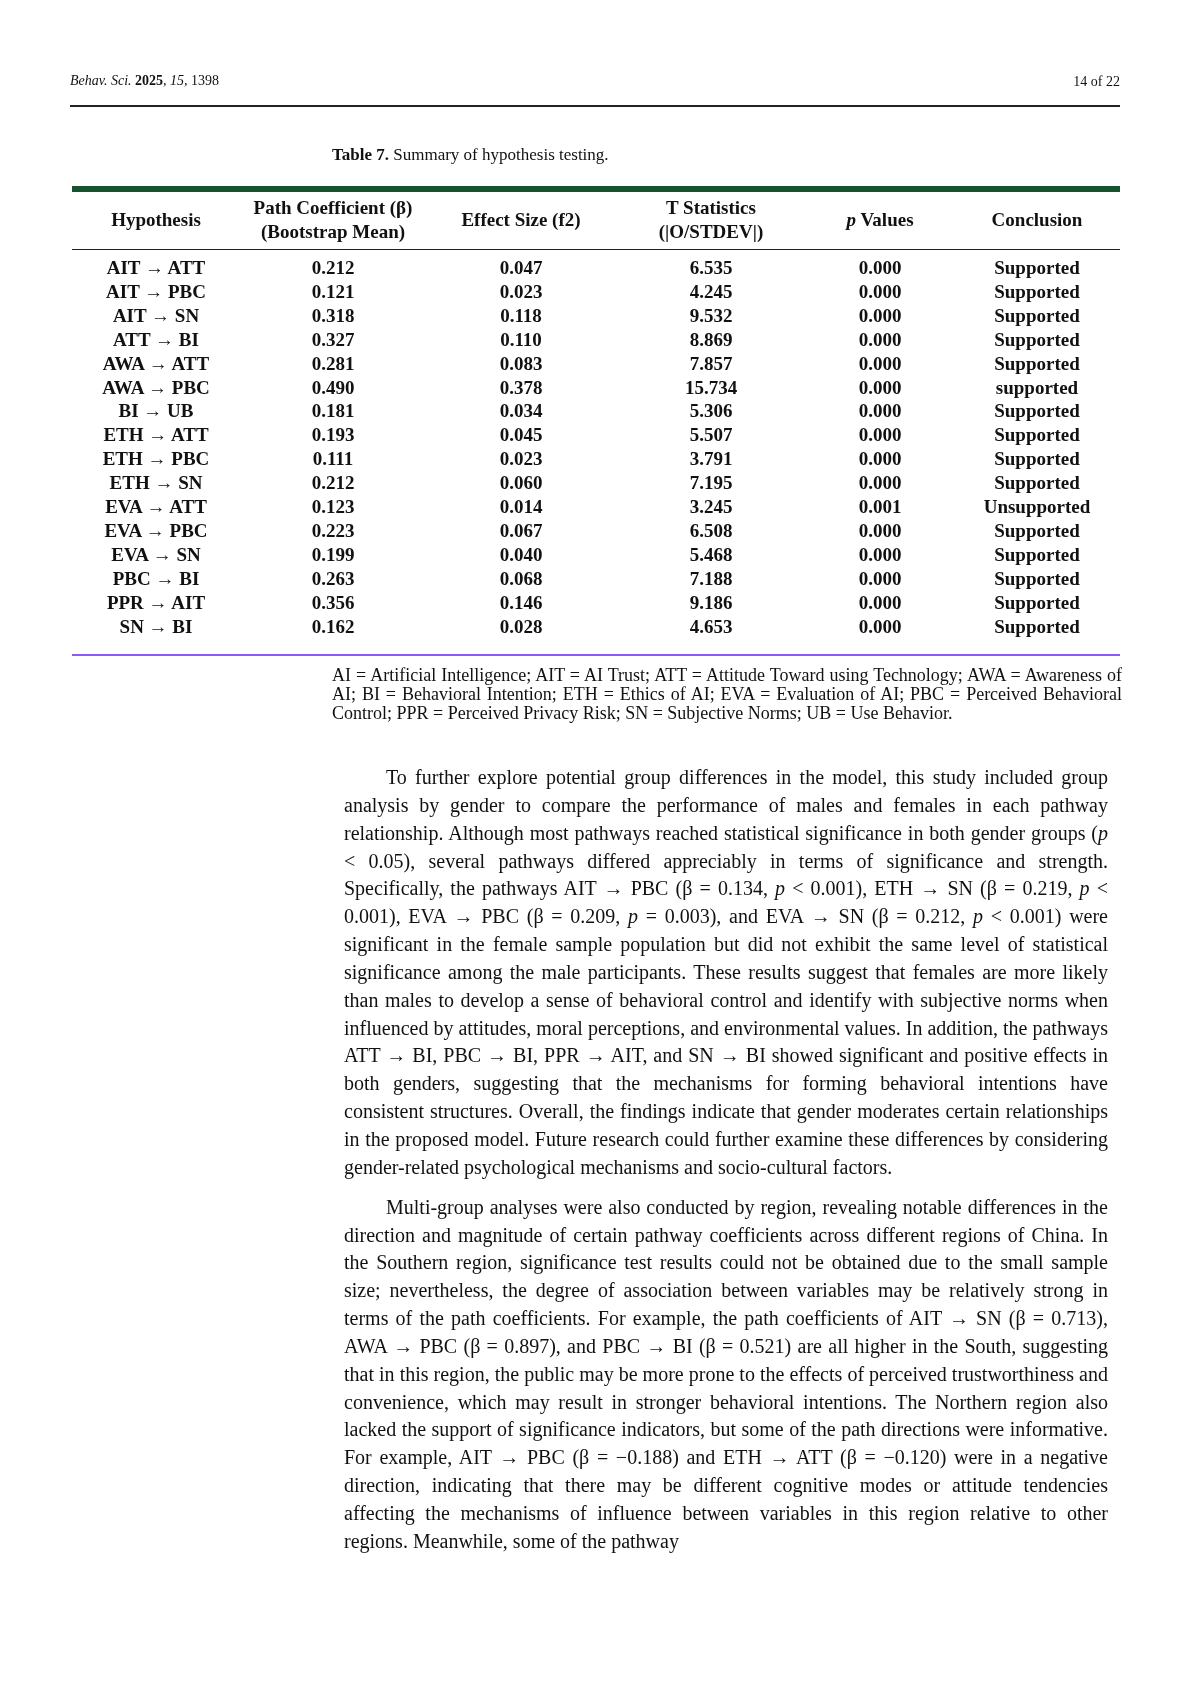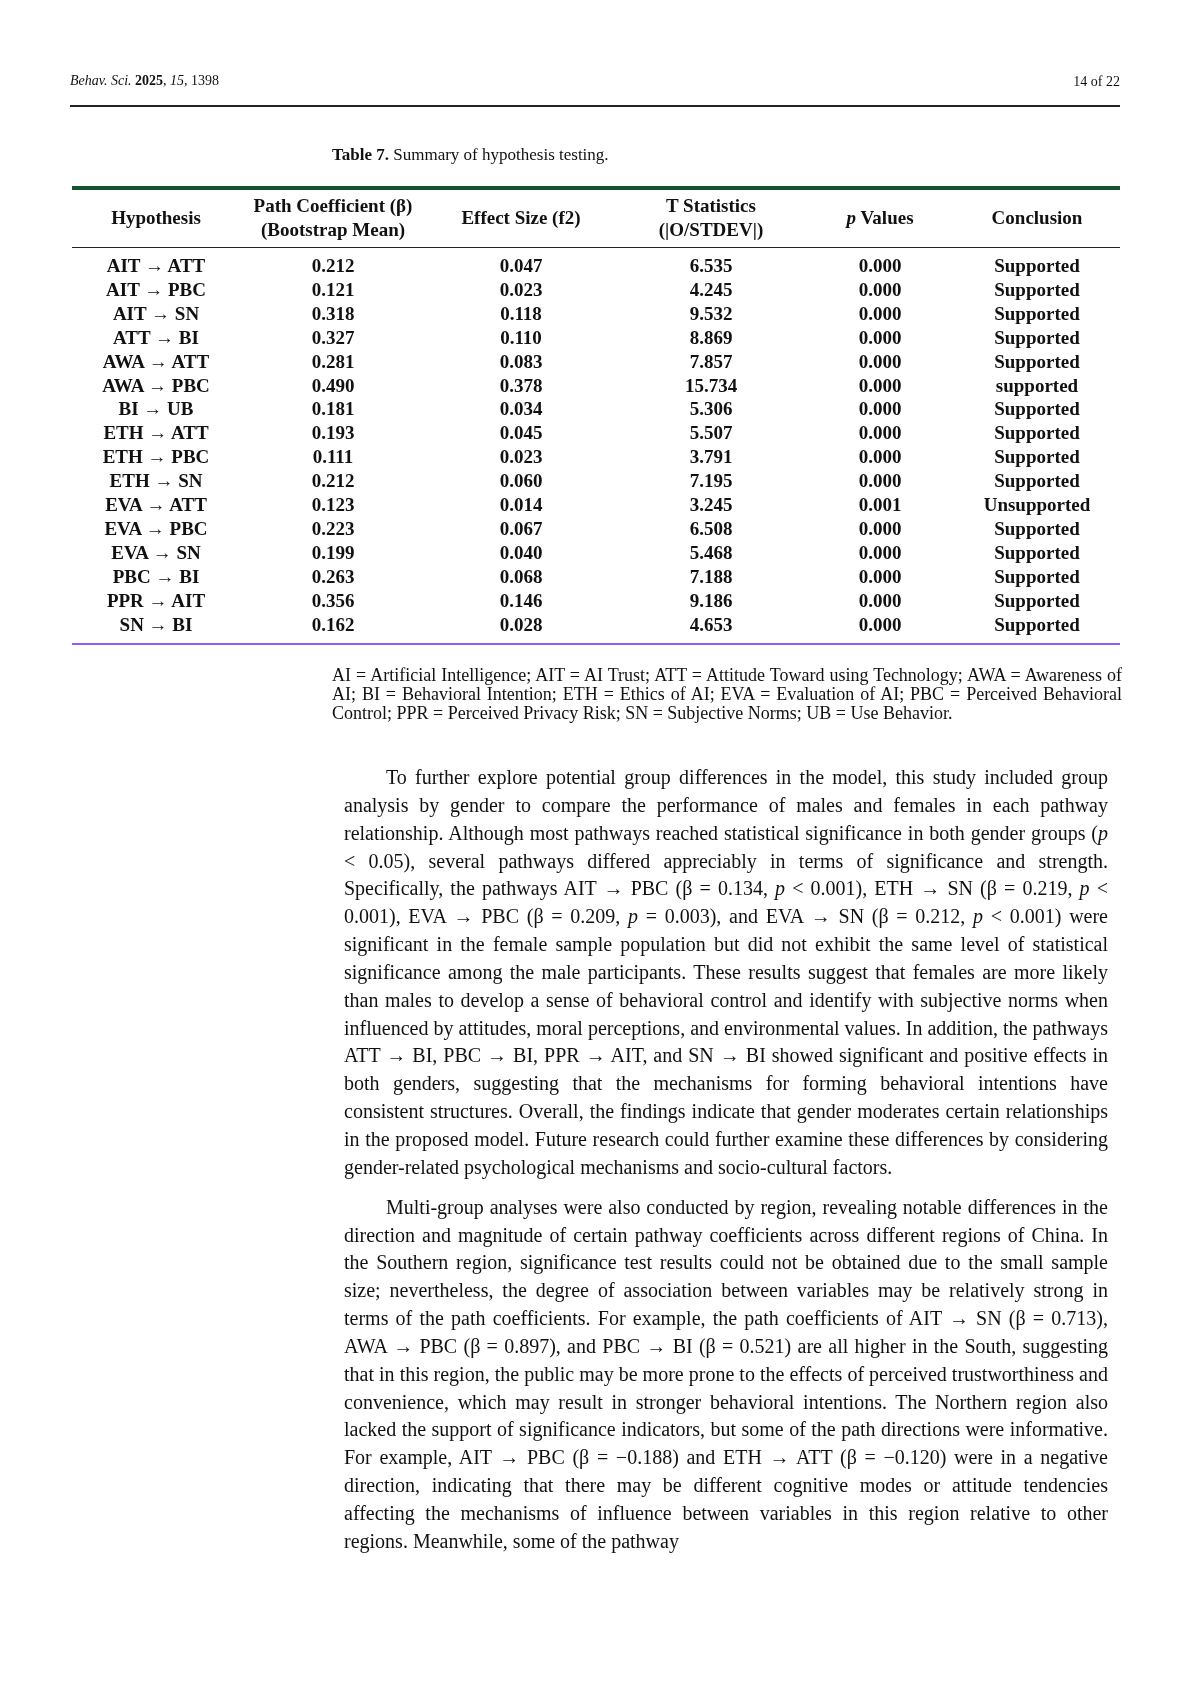--- a/index.html
+++ b/index.html
@@ -9,27 +9,27 @@
             border-bottom: 2px solid #222; font-size: 14px; }
   .journal { position: absolute; left: 0; top: 4px; font-style: italic; }
   .journal b { font-style: normal; font-weight: bold; }
   .journal .vol { font-style: italic; }
   .journal .pg { font-style: normal; }
   .page-num { position: absolute; right: 0; top: 5px; }
   .caption { position: absolute; left: 332px; top: 145px; font-size: 17px; }
   .caption b { font-weight: bold; }
   table.hyp { position: absolute; left: 72px; top: 186px; width: 1048px;
               border-collapse: collapse; font-size: 19px; }
-  table.hyp thead tr { border-top: 4px solid #14532d; border-bottom: 1.5px solid #222; }
+  table.hyp thead tr { border-top: 6px solid #14532d; border-bottom: 1.5px solid #222; }
   table.hyp tbody { border-bottom: 2px solid #8b5cf6; font-weight: bold; }
   table.hyp th { font-weight: bold; text-align: center; padding: 4px 0 5px 0; line-height: 24px; }
   table.hyp th .ital { font-style: italic; }
   table.hyp td { text-align: center; padding: 0; height: 23.9px; line-height: 23.9px; }
   table.hyp tbody tr:first-child td { padding-top: 6px; }
-  table.hyp tbody tr:last-child td { padding-bottom: 6px; }
+  table.hyp tbody tr:last-child td { padding-bottom: 15px; }
   .col-h { width: 168px; }
   .col-pc { width: 186px; }
   .col-es { width: 190px; }
   .col-ts { width: 190px; }
   .col-p { width: 148px; }
   .col-c { width: 166px; }
   .note { position: absolute; left: 332px; top: 666px; width: 790px; font-size: 18px;
           line-height: 19px; text-align: justify; }
   .body-text { position: absolute; left: 332px; top: 752px; width: 788px; font-size: 20px;
                line-height: 27.85px; text-align: justify; }

